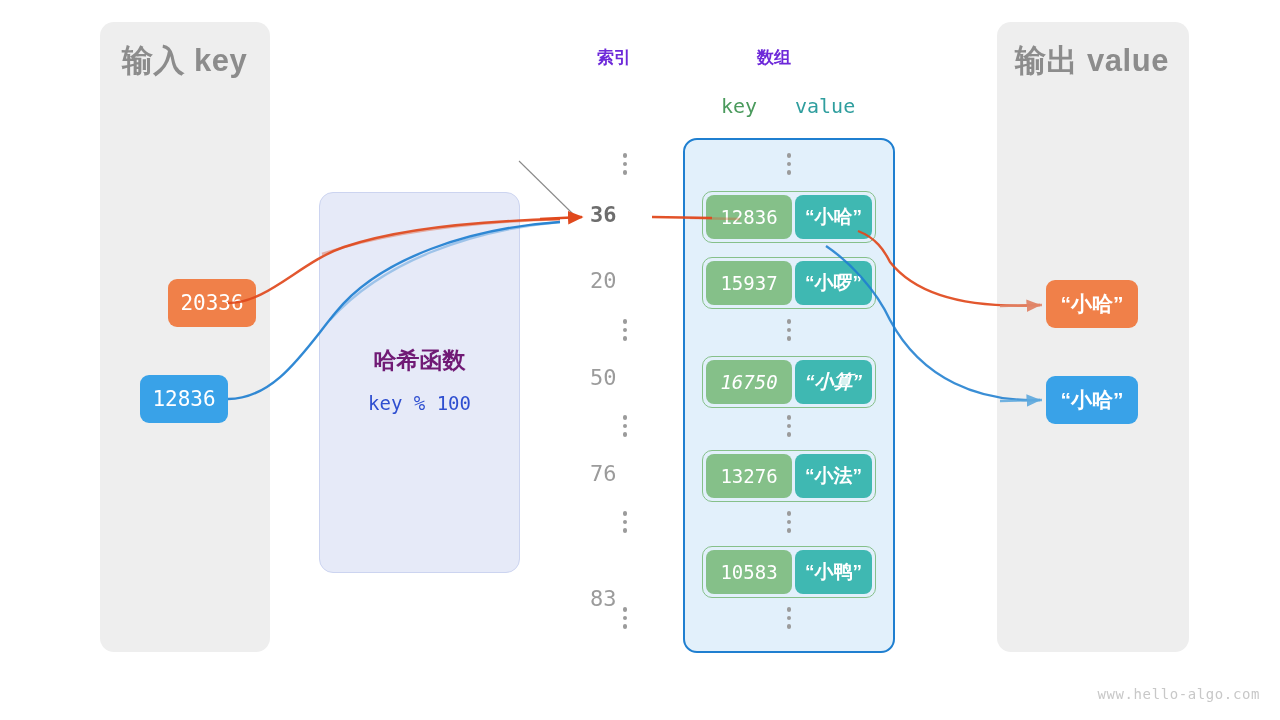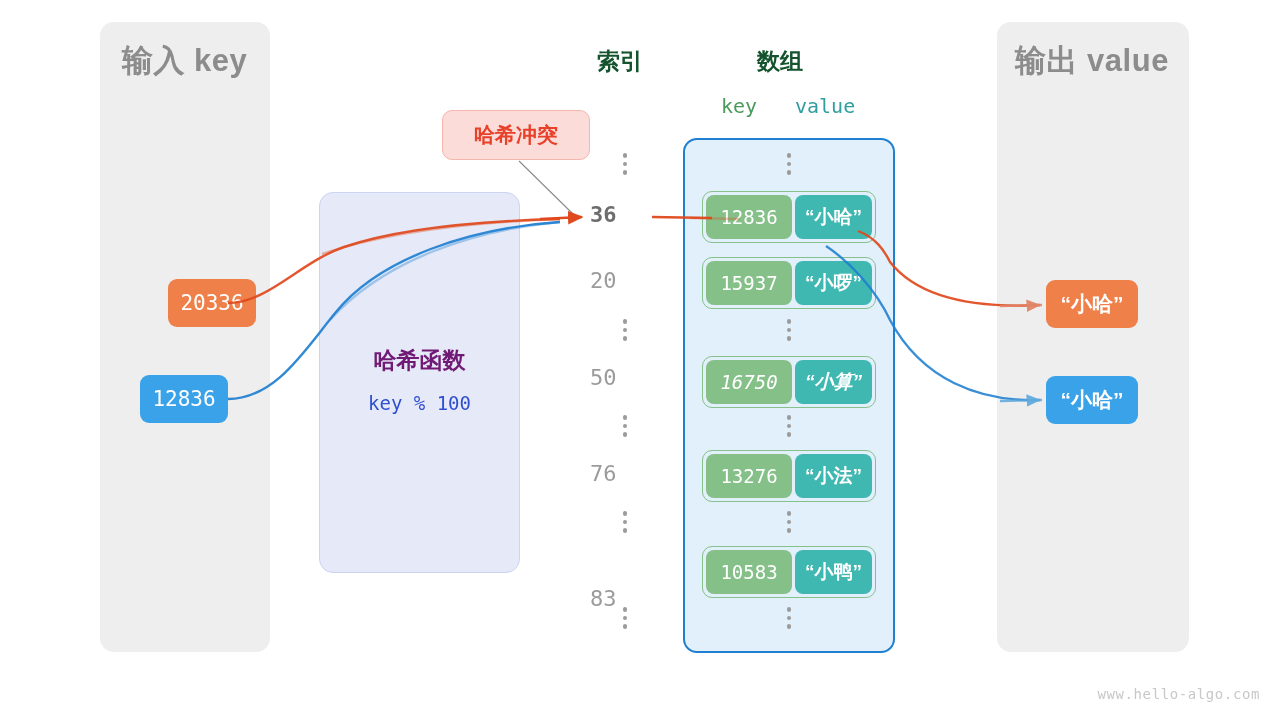--- a/index.html
+++ b/index.html
@@ -35,23 +35,23 @@
     color: #8c8c8c;
     white-space: nowrap;
     letter-spacing: 0.5px;
   }
   #title-input  { left: 122px; }
   #title-output { left: 1015px; }
 
   
   .col-head {
     position: absolute;
-    font-size: 23px;
+    font-size: 17px;
     font-weight: bold;
-    color: #14532d;
+    color: #6d28d9;
     white-space: nowrap;
   }
   #head-index { left: 597px; top: 46px; }
   #head-array { left: 757px; top: 46px; }
 
   .kv-head {
     position: absolute;
     top: 94px;
     font-family: "DejaVu Sans Mono", "Liberation Mono", monospace;
     font-size: 20px;
@@ -222,21 +222,20 @@
   <div id="panel-output" class="side-panel"></div>
 
   <div id="title-input" class="panel-title">输入 key</div>
   <div id="title-output" class="panel-title">输出 value</div>
 
   <div id="head-index" class="col-head">索引</div>
   <div id="head-array" class="col-head">数组</div>
   <div id="head-key" class="kv-head">key</div>
   <div id="head-value" class="kv-head">value</div>
 
-  <div id="collision-badge">哈希冲突</div>
 
   <div id="hash-box"></div>
   <div id="hash-title">哈希函数</div>
   <div id="hash-expr">key % 100</div>
 
   <div id="key-chip-0" class="key-chip" style="background: rgb(240, 128, 73); margin-left: 28px;">20336</div>
   <div id="key-chip-1" class="key-chip" style="background: rgb(57, 162, 232);">12836</div>
 
   <div id="out-chip-0" class="out-chip" style="background: rgb(240, 128, 73);">“小哈”</div>
   <div id="out-chip-1" class="out-chip" style="background: rgb(57, 162, 232);">“小哈”</div>

